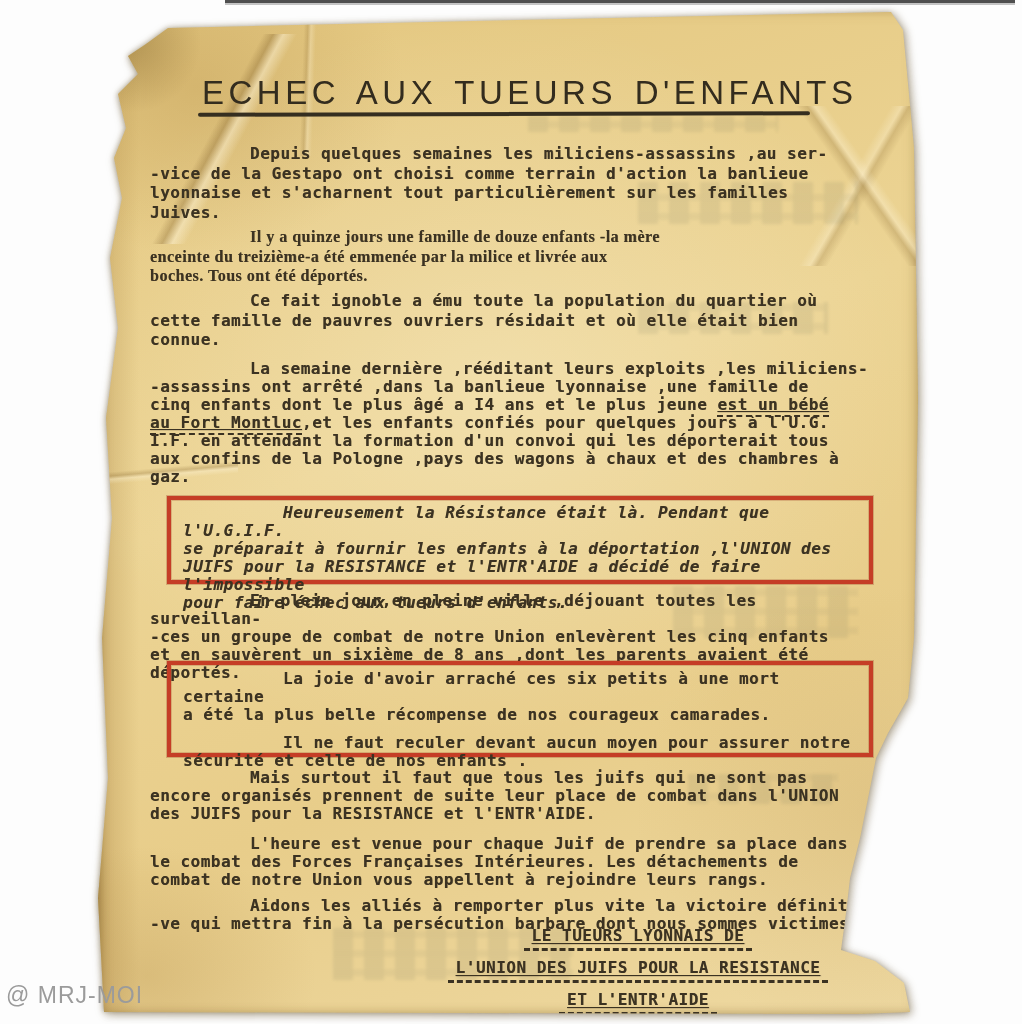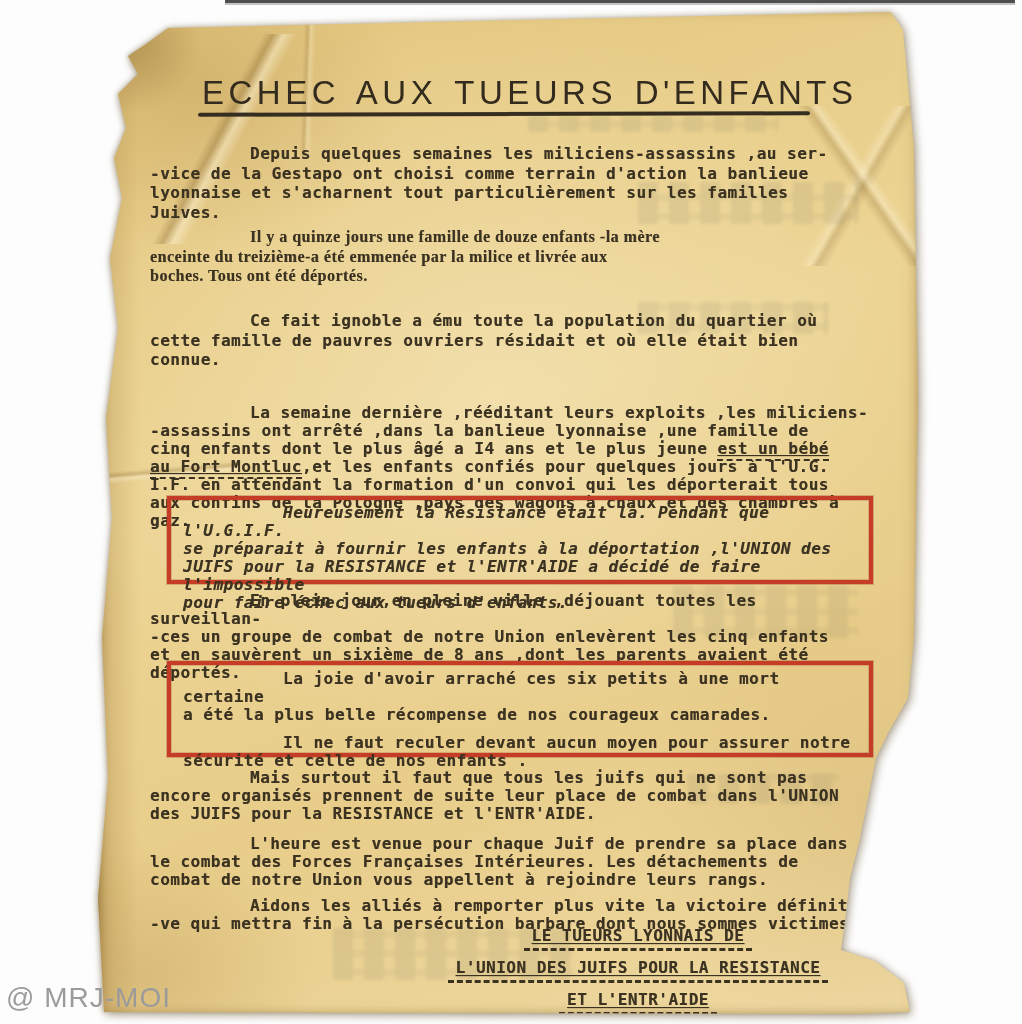--- a/index.html
+++ b/index.html
@@ -48,45 +48,45 @@
   .doc-title{position:absolute;left:100px;top:64px;width:640px;margin:4px;
     font-family:"Liberation Sans",sans-serif;font-size:33px;font-weight:500;color:#332c1e;
     letter-spacing:4.5px;word-spacing:4px;white-space:nowrap;}
   .title-rule{position:absolute;left:100px;top:106px;width:612px;height:4px;background:#352e20;
     transform:rotate(-.15deg);border-radius:2px;}
 
   .para{position:absolute;left:52px;width:720px;white-space:pre-line;
     font:700 16px/19.5px "DejaVu Sans Mono",monospace;color:#3b3222;letter-spacing:.5px;
     text-indent:100px;text-shadow:.3px .3px .4px rgba(59,50,30,.55);}
   .tight{line-height:18px;}
-  .p1{top:138px;} .p2{top:221px;font-family:Liberation Serif, serif;} .p3{top:285px;margin-top:20px;}
+  .p1{top:138px;} .p2{top:221px;font-family:Liberation Serif, serif;} .p3{top:285px;}
   .para4{position:absolute;left:52px;top:354px;width:720px;
     font:700 16px/18px "DejaVu Sans Mono",monospace;color:#3b3222;letter-spacing:.5px;
-    text-shadow:.3px .3px .4px rgba(59,50,30,.55);margin-top:44px;}
+    text-shadow:.3px .3px .4px rgba(59,50,30,.55);}
   .para4 .line{height:18px;white-space:pre;}
   .para4 .line.first{padding-left:100px;}
   .u{border-bottom:2px dashed #3b3222;padding-bottom:1px;text-decoration:underline;}
   .p6{top:586px;} .p8{top:763px;} .p9{top:829px;} .p10{top:891px;}
 
   .hl-box{position:absolute;left:69px;width:698px;border:4px solid #c53d26;
     box-shadow:0 0 0 1px rgba(140,30,10,.25), inset 0 0 0 1px rgba(140,30,10,.2);}
   .box1{top:490px;height:80px;}
   .box2{top:655px;height:88px;}
   .hl-box .para{position:relative;left:0;margin-left:12px;width:680px;}
   .box1 .para{top:4px;font-style:italic;}
   .box2 .pa{top:5px;} .box2 .pb{top:15px;}
 
   .signature{position:absolute;left:330px;top:920px;width:420px;text-align:center;}
   .sig-row{margin-bottom:7px;}
   .sig-line{display:inline-block;font:700 16px/20px "DejaVu Sans Mono",monospace;color:#3b3222;
     letter-spacing:.5px;text-decoration:underline;text-underline-offset:2px;
     border-bottom:3px dashed #3b3222;padding:0 8px 2px;text-shadow:.3px .3px .4px rgba(59,50,30,.55);}
 
   .watermark{position:absolute;left:6px;top:982px;font-family:"Liberation Sans",sans-serif;
-    font-size:28px;font-weight:500;color:#9b9b9b;letter-spacing:1px;}
+    font-size:23px;font-weight:500;color:#9b9b9b;letter-spacing:1px;}
 </style>
 </head>
 <body>
 
 <div class="canvas">
   <div class="scan-line"></div>
   <div class="scan-line2"></div>
 
   <div class="paper-shadow">
     <div class="paper">

